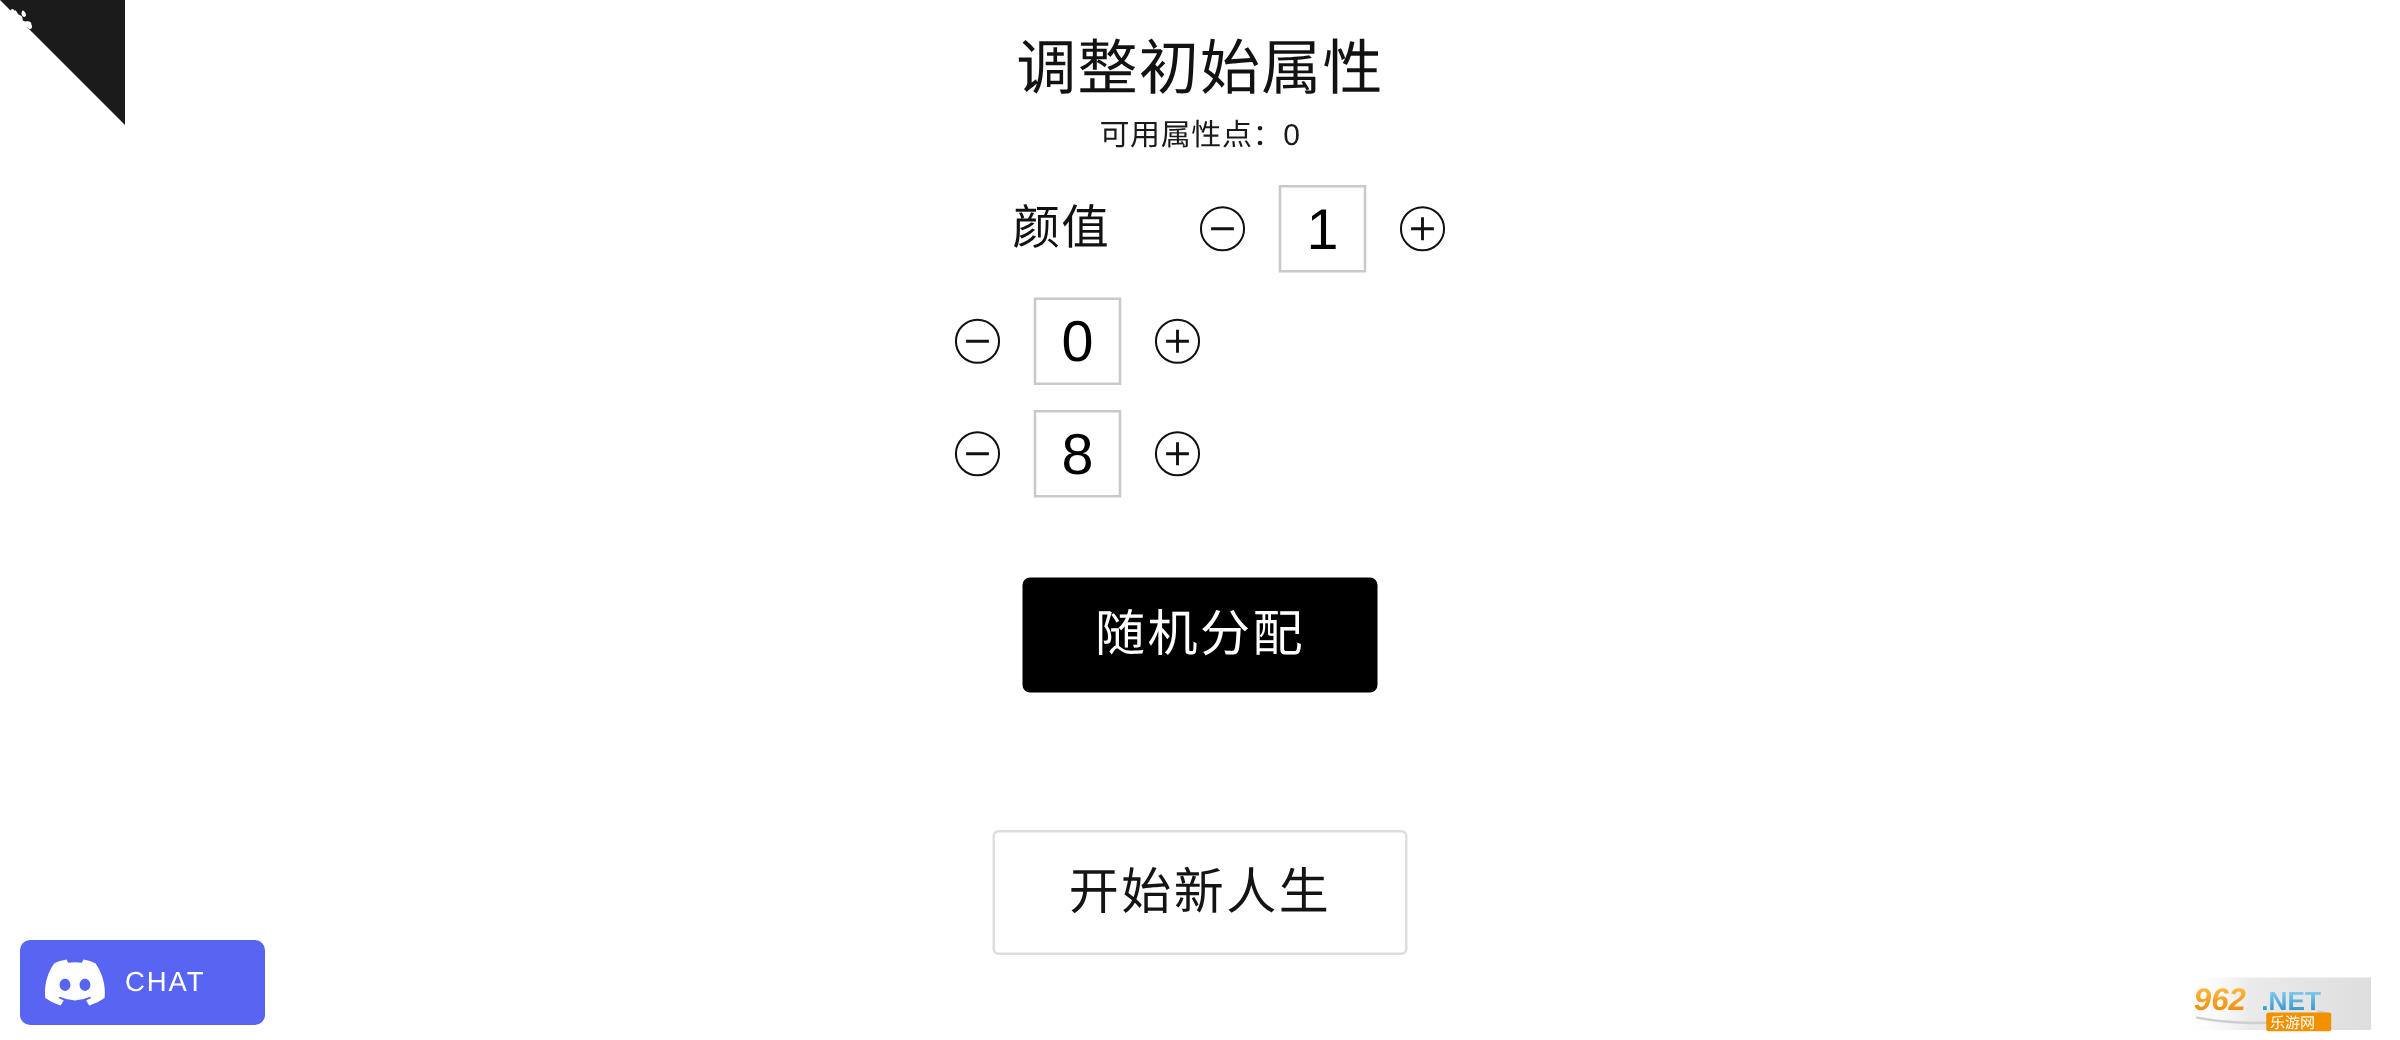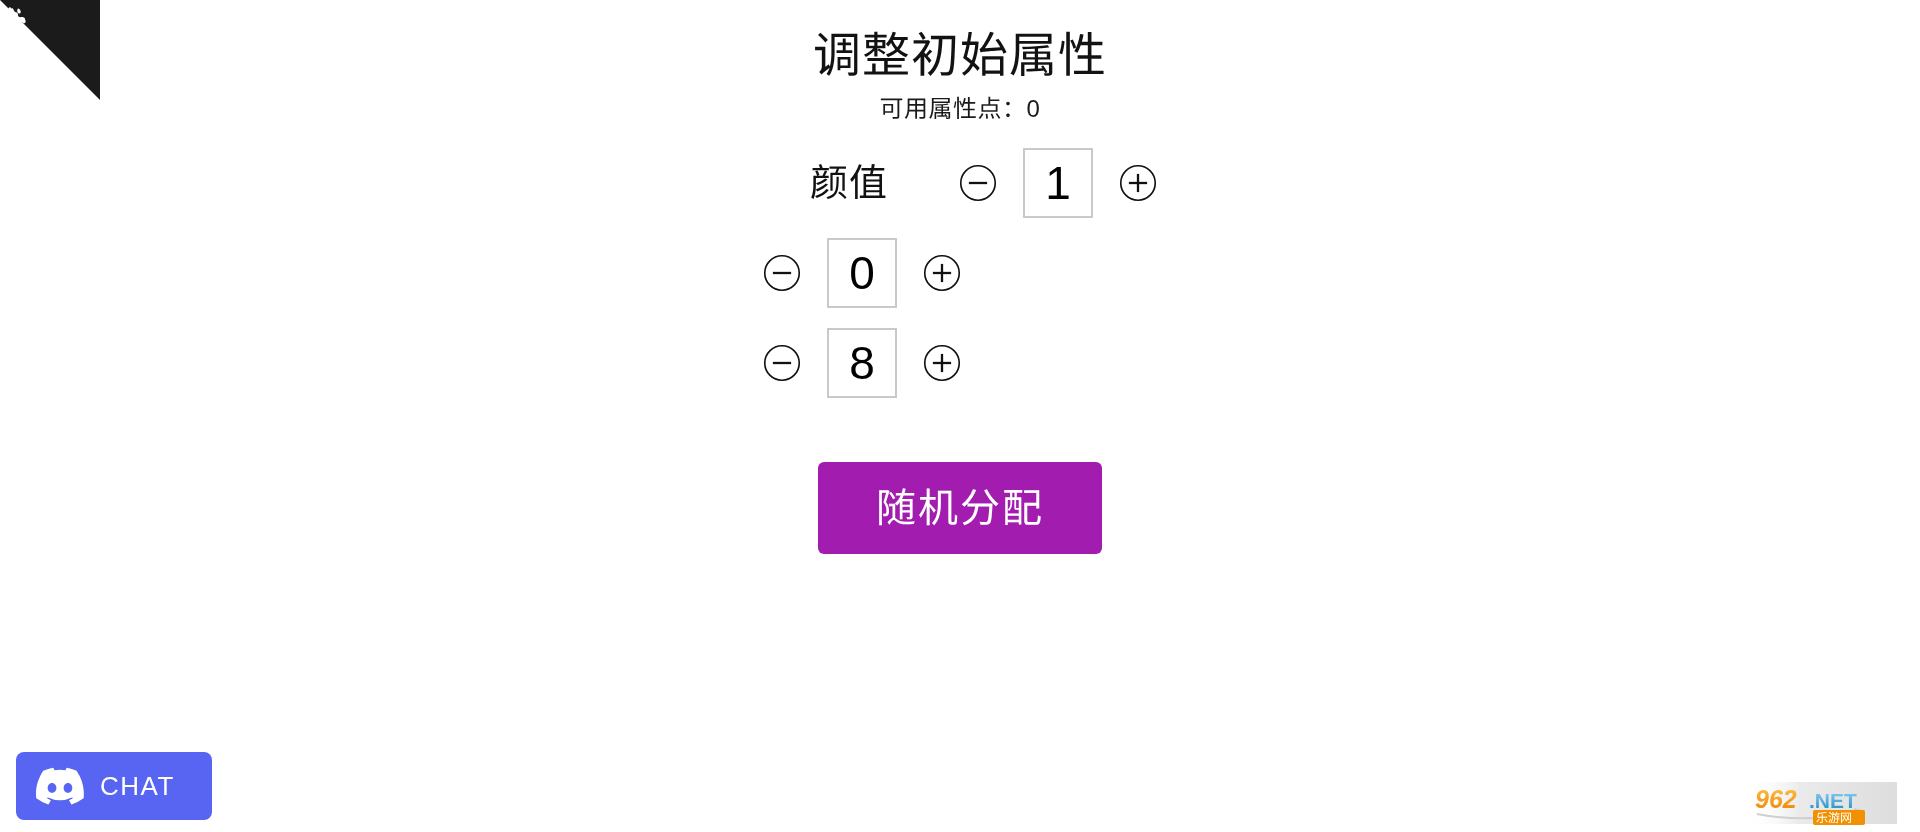--- a/index.html
+++ b/index.html
@@ -119,21 +119,21 @@
     font-family: "Liberation Sans", "DejaVu Sans", sans-serif;
   }
 
   
   .random-btn {
     margin-top: 62px;
     width: 284px;
     height: 92px;
     border: none;
     border-radius: 6px;
-    background: #a21caf;
+    background: #000000;
     color: #ffffff;
     font-family: "Liberation Sans", "DejaVu Sans", sans-serif;
     font-size: 40px;
     font-weight: 400;
     letter-spacing: 2px;
     cursor: pointer;
     line-height: 1;
   }
 
   .start-btn {
@@ -165,21 +165,21 @@
     align-items: center;
     gap: 16px;
     padding: 0 20px;
     cursor: pointer;
     z-index: 40;
   }
   .discord-widget .d-icon { width: 48px; height: 38px; flex: 0 0 48px; }
   .discord-widget .d-icon svg { display: block; width: 48px; height: 38px; }
   .discord-widget .d-label {
     color: #ffffff;
-    font-size: 26px;
+    font-size: 22px;
     font-weight: 400;
     letter-spacing: 1.5px;
     line-height: 1;
   }
 
   
   .watermark {
     position: absolute;
     right: 23px;
     bottom: 4px;
@@ -262,20 +262,21 @@
           <line x1="14.5" y1="24" x2="33.5" y2="24" stroke="#111111" stroke-width="2.4"></line>
           <line x1="24" y1="14.5" x2="24" y2="33.5" stroke="#111111" stroke-width="2.4"></line>
         </svg>
       </button>
     </div>
 
   </div>
 
   <button class="random-btn">随机分配</button>
 
+  <button class="start-btn">开始新人生</button>
 
 </div>
 
 <div class="discord-widget">
   <span class="d-icon">
     <svg viewBox="0 0 71 55" aria-hidden="true">
       <path fill="#ffffff" d="M60.1 4.9A58.5 58.5 0 0 0 45.6.4a.2.2 0 0 0-.2.1c-.6 1.1-1.3 2.6-1.8 3.7a54 54 0 0 0-16.2 0c-.5-1.2-1.2-2.6-1.9-3.7a.2.2 0 0 0-.2-.1c-5 .9-9.9 2.4-14.5 4.5a.2.2 0 0 0-.1.1C1.6 18.8-1 32.3.3 45.6c0 .1 0 .2.1.2a58.9 58.9 0 0 0 17.8 9 .2.2 0 0 0 .2-.1c1.4-1.9 2.6-3.9 3.6-6a.2.2 0 0 0-.1-.3c-1.9-.7-3.8-1.6-5.6-2.6a.2.2 0 0 1 0-.4l1.1-.9a.2.2 0 0 1 .2 0 42 42 0 0 0 35.6 0 .2.2 0 0 1 .2 0l1.1.9a.2.2 0 0 1 0 .4c-1.8 1-3.6 1.9-5.6 2.6a.2.2 0 0 0-.1.3c1 2.1 2.3 4.1 3.6 6a.2.2 0 0 0 .2.1 58.6 58.6 0 0 0 17.8-9 .2.2 0 0 0 .1-.2c1.5-15.3-2.5-28.7-10.6-40.6a.2.2 0 0 0-.1-.1zM23.7 37.5c-3.5 0-6.4-3.2-6.4-7.2s2.8-7.2 6.4-7.2c3.6 0 6.5 3.3 6.4 7.2 0 4-2.8 7.2-6.4 7.2zm23.6 0c-3.5 0-6.4-3.2-6.4-7.2s2.8-7.2 6.4-7.2c3.6 0 6.5 3.3 6.4 7.2 0 4-2.8 7.2-6.4 7.2z"></path>
     </svg>
   </span>
   <span class="d-label">CHAT</span>

